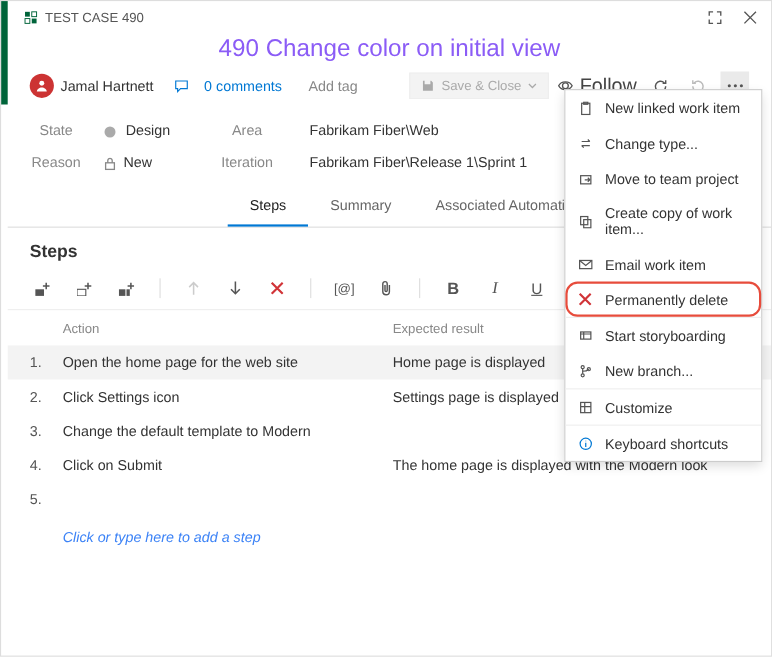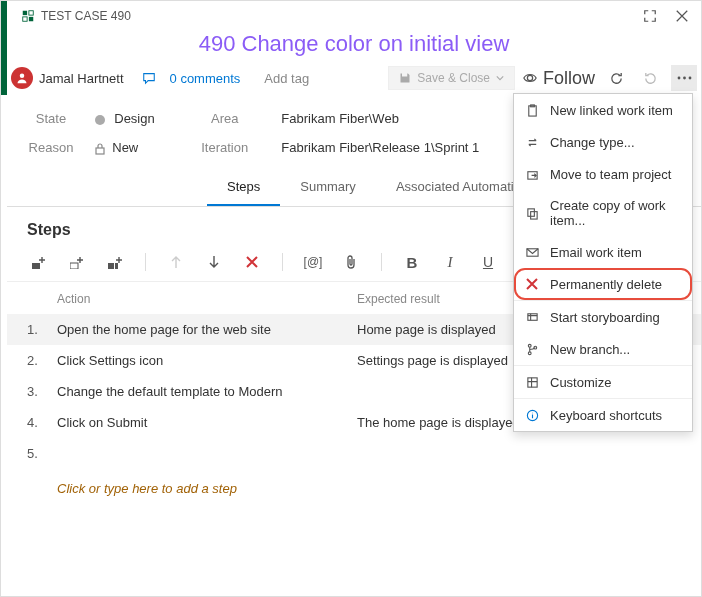--- a/index.html
+++ b/index.html
@@ -4,21 +4,21 @@
 <style>
   * { box-sizing: border-box; margin: 0; padding: 0; }
   body { font-family: "Segoe UI", sans-serif; font-size: 13px; color: #333; background: #fff; width: 702px; height: 597px; overflow: hidden; border: 1px solid #ddd; position: relative; }
   .accent-bar { position: absolute; left: 0; top: 0; width: 6px; height: 94px; background: #00643a; }
   .content { margin-left: 6px; }
   .title-bar { display: flex; align-items: center; padding: 6px 10px 2px 14px; color: #555; font-size: 12px; }
   .title-bar-icon { width:14px; height:14px; margin-right:6px; display:inline-flex; }
   .title-bar-right { margin-left:auto; display:flex; gap:14px; align-items:center; }
   .tb-btn { width:18px; height:18px; display:flex; align-items:center; justify-content:center; cursor:pointer; }
   h1.title { font-weight: 300; font-size: 22px; color: #8b5cf6; padding: 4px 14px 8px; text-align: center; }
-  .meta-row { display:flex; align-items:center; gap:18px; padding: 0 4px 10px; justify-content: flex-end; }
+  .meta-row { display:flex; align-items:center; gap:18px; padding: 0 20px 10px; justify-content: flex-end; }
   .avatar { width:22px; height:22px; border-radius:50%; background:#c33; display:inline-flex; align-items:center; justify-content:center; color:#fff; font-size:11px; margin-right:6px; }
   .assignee { display:flex; align-items:center; font-size:13px; }
   .comments { display:flex; align-items:center; gap:14px; color:#0078d4; font-size:13px; }
   .add-tag { color:#888; font-size:13px; padding:2px 6px; }
   .meta-right { margin-left:auto; display:flex; align-items:center; gap:8px; }
   .save-close { background:#f3f3f3; color:#aaa; padding:4px 10px; font-size:12px; display:flex; align-items:center; gap:6px; border:1px solid #eee; }
   .follow { display:flex; align-items:center; gap:6px; font-size:18px; color:#444; }
   .icon-btn { width:26px; height:26px; display:flex; align-items:center; justify-content:center; cursor:pointer; }
   .icon-btn.active { background:#eaeaea; }
   .fields-row { display:flex; padding: 10px 14px 0; gap: 40px; font-size:13px; }
@@ -40,23 +40,23 @@
   .tool.i { font-style:italic; font-family:serif; font-size:15px; }
   .tool.u { text-decoration:underline; font-size:14px; }
   .step-head { display:flex; padding:10px 20px 8px 50px; color:#888; font-size:12px; }
   .step-head .col1 { width:300px; }
   .steps-body { }
   .step-row { display:flex; padding:8px 20px 8px 20px; font-size:13px; align-items:flex-start; }
   .step-row.hl { background:#f3f3f3; }
   .step-row .num { width:30px; color:#555; }
   .step-row .act { width:300px; padding-right:10px; }
   .step-row .exp { flex:1; }
-  .placeholder { color:#a16207; font-style:italic; padding:12px 20px 8px 50px; }
+  .placeholder { color:#3b82f6; font-style:italic; padding:12px 20px 8px 50px; }
   
-  .dropdown { position:absolute; right:8px; top:92px; width:180px; background:#fff; border:1px solid #ccc; box-shadow:0 4px 10px rgba(0,0,0,.15); z-index:10; }
+  .dropdown { position:absolute; right:8px; top:80px; width:180px; background:#fff; border:1px solid #ccc; box-shadow:0 4px 10px rgba(0,0,0,.15); z-index:10; }
   .ditem { display:flex; align-items:center; gap:10px; padding:8px 10px; font-size:13px; cursor:pointer; }
   .ditem .di-icon { width:16px; height:16px; display:flex; align-items:center; justify-content:center; color:#555; flex-shrink:0; }
   .ditem.sep-t { border-top:1px solid #eee; }
   .ditem.highlight { outline:2px solid #e74c3c; outline-offset:-2px;border-radius:11px; }
   .ditem.highlight .di-icon { color:#d13438; }
   svg { display:block; }
 </style>
 </head>
 <body>
 

